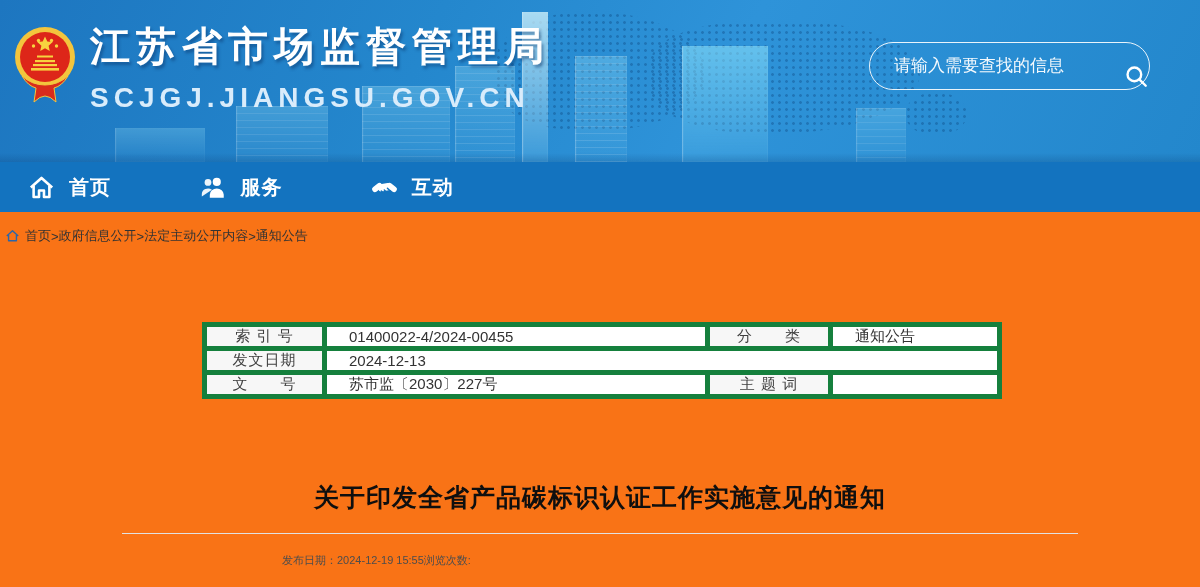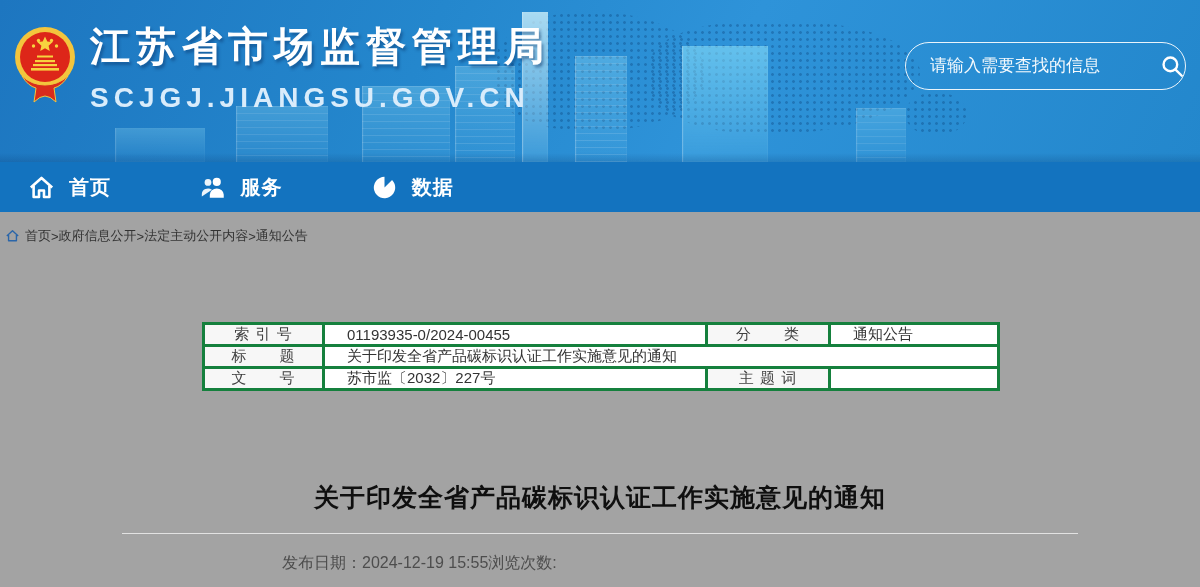--- a/index.html
+++ b/index.html
@@ -1,17 +1,17 @@
 <!DOCTYPE html>
 <html><head>
 <meta charset="utf-8">
 <style>
   * { margin:0; padding:0; box-sizing:border-box; }
   body { font-family:"Liberation Sans","DejaVu Sans",sans-serif; background:#fff; }
-  .page { position:relative; width:1200px; height:587px; overflow:hidden; background:#a3a3a3;padding-left:48px; }
+  .page { position:relative; width:1200px; height:587px; overflow:hidden; background:#f97316;padding-left:48px; }
 
   
   .site-header {
     position:absolute; left:0; top:0; width:1200px; height:162px;
     background:linear-gradient(115deg,#1d76c0 0%,#2487cd 35%,#2e93d9 60%,#2387cc 100%);
     overflow:hidden;
   }
   .site-header:after{
     content:""; position:absolute; left:0; bottom:0; width:100%; height:9px;
     background:linear-gradient(180deg,rgba(0,40,90,0) 0%,rgba(0,40,90,.18) 100%);
@@ -29,22 +29,22 @@
   }
   .bld.grid { background-image:repeating-linear-gradient(180deg,rgba(255,255,255,.20) 0 1px,transparent 1px 7px),linear-gradient(180deg,rgba(170,240,255,.45),rgba(170,240,255,.08)); }
   .brand { position:absolute; left:14px; top:24px; display:flex; align-items:flex-start; }
   .brand-text { margin-left:14px; }
   .site-title {
     font-size:40px; font-weight:bold; color:#ffffff; letter-spacing:6px; line-height:44px;
     text-shadow:2px 3px 3px rgba(8,52,104,.45);
   }
   .site-url { margin-top:14px; font-size:28px; font-weight:bold; color:#d9ecfb; letter-spacing:5px; }
   .searchbox {
-    position:absolute; left:905px; top:42px; width:281px; height:48px;
-    border:1px solid rgba(255,255,255,.9); border-radius:24px; display:flex; align-items:center;
+    position:absolute; left:869px; top:42px; width:281px; height:48px;
+    border:1px solid rgba(255,255,255,.9); border-radius:24px; display:flex; align-items:flex-end;
   }
   .searchbox input {
     flex:1; height:100%; background:transparent; border:none; outline:none;
     padding:0 8px 0 24px; font-size:17px; color:#fff; font-family:inherit;
   }
   .searchbox input::placeholder { color:rgba(255,255,255,.95); }
   .search-ic { width:26px; height:26px; margin-right:16px; cursor:pointer; flex:none; }
 
   
   .main-nav {
@@ -62,36 +62,36 @@
   }
   .breadcrumb .bc-ic { width:15px; height:14px; margin-right:5px; flex:none; }
   .breadcrumb a { color:#333; text-decoration:none; cursor:pointer; }
   .breadcrumb .sep { color:#333; }
 
   
   .doc-table {
     position:absolute; left:202px; top:322px; width:795px;
     border-collapse:collapse; table-layout:fixed; font-size:15px; color:#333;
   }
-  .doc-table th, .doc-table td { border:3px solid #15803d; height:17px; }
+  .doc-table th, .doc-table td { border:5px solid #15803d; height:17px; }
   .doc-table th {
     background:#f7f7f7; font-weight:normal; color:#404040; text-align:center; letter-spacing:1px;
   }
   .doc-table td { background:#fff; padding-left:22px; text-align:left; }
   .col-l1 { width:120px; } .col-v1 { width:383px; } .col-l2 { width:123px; } .col-v2 { width:169px; }
 
   
   .article-title {
     position:absolute; left:0; top:481px; width:1200px; text-align:center;
     font-size:25px; font-weight:bold; color:#0f0f0f; letter-spacing:1px;
   }
   .divider { position:absolute; left:122px; top:533px; width:956px; height:1px; background:#e2e2e2; }
   .pub-row {
     position:absolute; left:122px; top:553px; width:956px; display:flex; align-items:center;
-    font-size:16px; color:#4d4d4d;
+    font-size:11px; color:#4d4d4d;
   }
   .pub-group1 { margin-left:160px; }
   .pub-group2 { }
 </style>
 </head>
 <body>
 
 <div class="page">
 
   <header class="site-header">
@@ -159,25 +159,30 @@
           <circle cx="8" cy="7.5" r="3" opacity=".92"></circle>
           <path d="M2.5 20 v-2.2 a5.5 5 0 0 1 9 -3.8" opacity=".92"></path>
           <circle cx="15.8" cy="7" r="3.6"></circle>
           <path d="M9.6 21 v-2.6 a6.2 5.6 0 0 1 12.4 0 V21 Z"></path>
         </svg>
       </span>
       <span class="nav-label">服务</span>
     </a>
     <a class="nav-item">
       <span class="nav-ic">
-        <svg viewBox="0 0 24 24" width="27" height="27" fill="#fff">
-          <path d="M12 12 L12 2.5 A9.5 9.5 0 1 0 18.72 5.28 Z"></path>
-        </svg>
-      </span>
-      <span class="nav-label">数据</span>
+        <svg viewBox="0 0 24 24" width="27" height="27">
+          <g fill="#fff">
+            <rect x="0.5" y="9.5" width="10" height="5" rx="2.5" transform="rotate(-38 5.5 12)"></rect>
+            <rect x="13.5" y="9.5" width="10" height="5" rx="2.5" transform="rotate(38 18.5 12)"></rect>
+            <rect x="6.5" y="8.6" width="11" height="6.4" rx="2.2" transform="rotate(-10 12 11.8)"></rect>
+          </g>
+          <path d="M14.6 12.6 l3 3 M11.8 14.2 l2.9 2.9 M9.2 15.2 l2.5 2.5" stroke="#1373bf" stroke-width="1.3" stroke-linecap="round"></path>
+        </svg>
+      </span>
+      <span class="nav-label">互动</span>
     </a>
   </nav>
 
   <div class="breadcrumb">
     <span class="bc-ic">
       <svg viewBox="0 0 16 16" width="15" height="14" fill="none" stroke="#2b66a9" stroke-width="1.6" stroke-linejoin="round">
         <path d="M1.5 8 L8 2 L14.5 8"></path>
           <path d="M3.5 6.8 V13.5 H12.5 V6.8"></path>
       </svg>
     </span>
@@ -193,31 +198,31 @@
   <table class="doc-table">
     <colgroup>
         <col class="col-l1">
         <col class="col-v1">
         <col class="col-l2">
         <col class="col-v2">
       </colgroup>
     <tbody>
         <tr>
       <th>索 引 号</th>
-      <td>01193935-0/2024-00455</td>
+      <td>01400022-4/2024-00455</td>
       <th>分　　类</th>
       <td>通知公告</td>
     </tr>
     <tr>
-      <th>标　　题</th>
-      <td colspan="3">关于印发全省产品碳标识认证工作实施意见的通知</td>
+      <th>发文日期</th>
+      <td colspan="3">2024-12-13</td>
     </tr>
     <tr>
       <th>文　　号</th>
-      <td>苏市监〔2032〕227号</td>
+      <td>苏市监〔2030〕227号</td>
       <th>主 题 词</th>
       <td></td>
     </tr>
   </tbody>
     </table>
 
   <h1 class="article-title">关于印发全省产品碳标识认证工作实施意见的通知</h1>
   <div class="divider"></div>
   <div class="pub-row">
     <span class="pub-group1"><span>发布日期：</span><span>2024-12-19 15:55</span></span>

